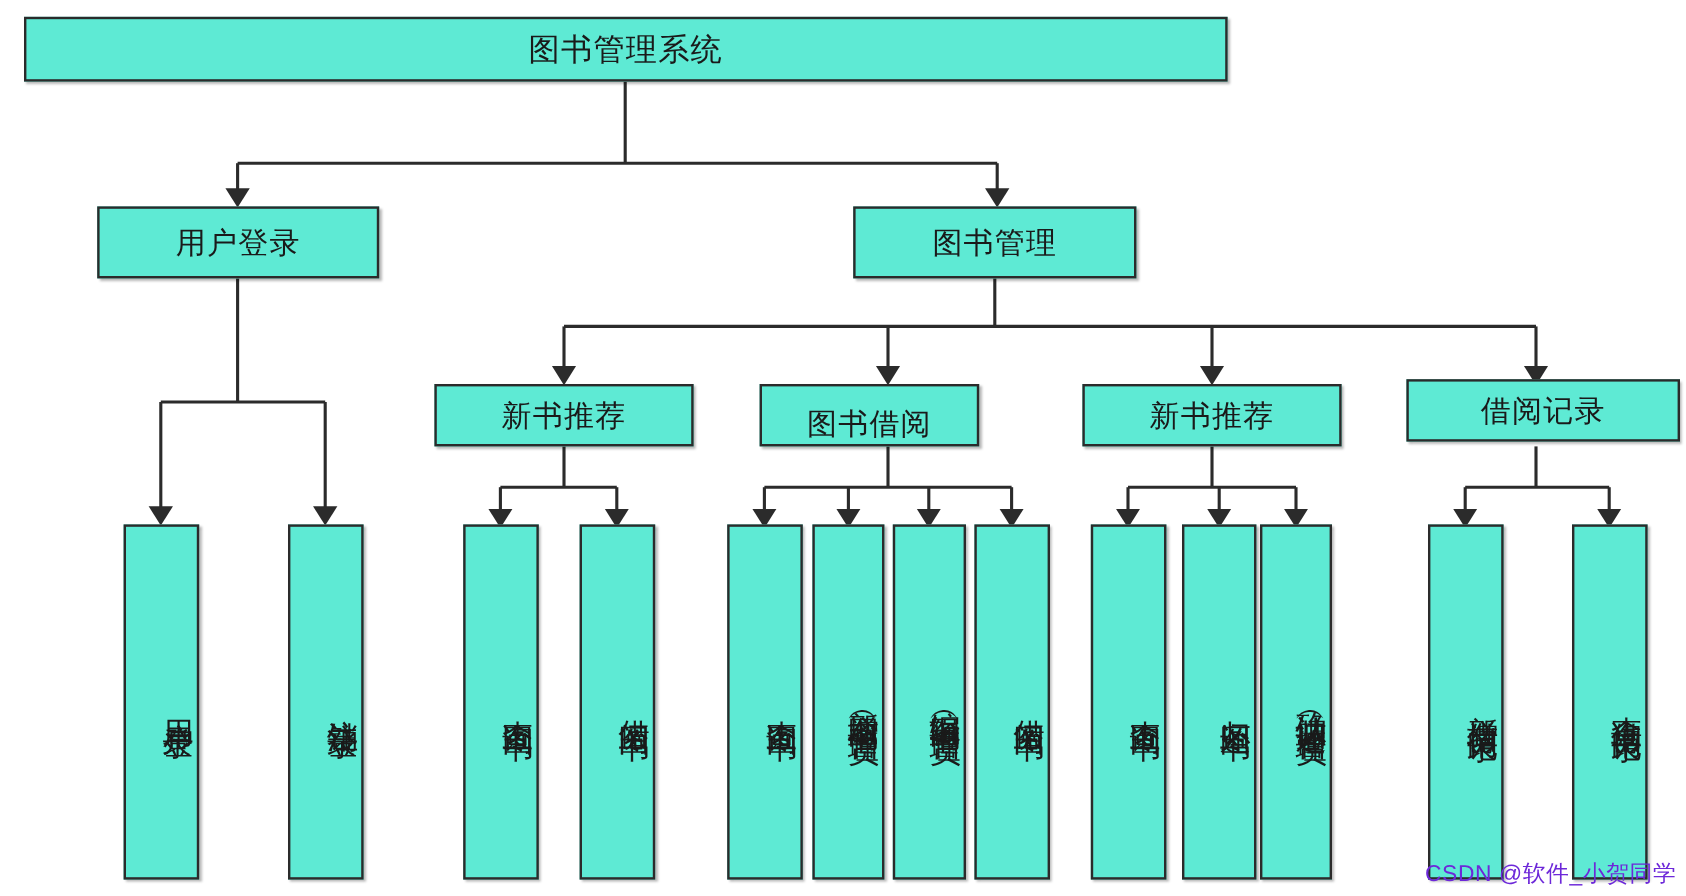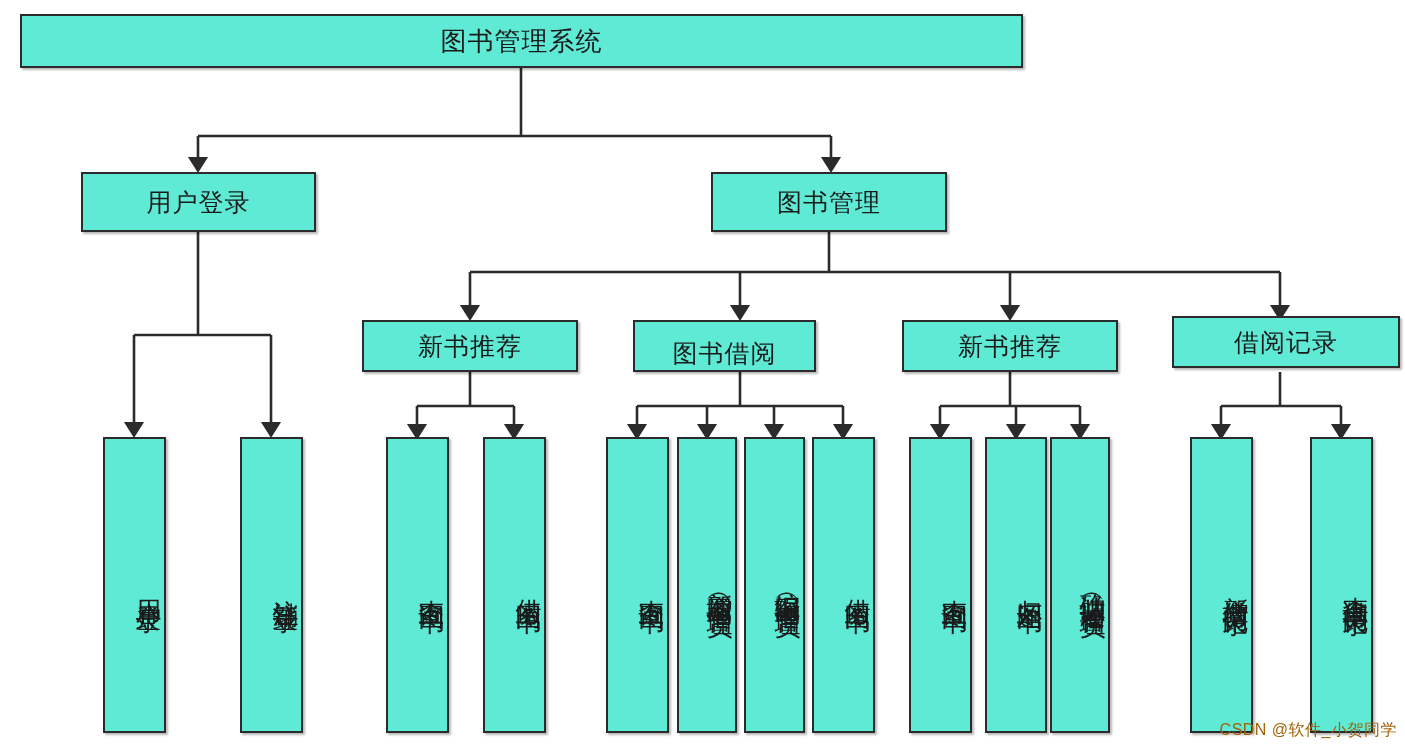--- a/index.html
+++ b/index.html
@@ -30,21 +30,21 @@
     letter-spacing:3px;
     padding:8px 0;
     align-items:flex-start;
     justify-content:center;
   }
   .node.v .vtext{ display:block; text-align:center; }
   .node.v.top .vtext{ margin-top:0; }
 
   .watermark{
     position:absolute;right:8px;bottom:6px;
-    font-size:16px;color:#a16207;letter-spacing:0.5px;
+    font-size:19px;color:#6d28d9;letter-spacing:0.5px;
     white-space:nowrap;user-select:none;
   }
 </style>
 </head>
 <body>
 
 <div id="stage">
 
   <svg class="edges" viewBox="0 0 1405 747" preserveAspectRatio="none" aria-hidden="true">
     <defs>

